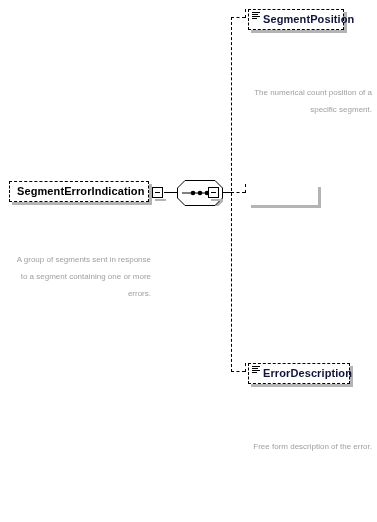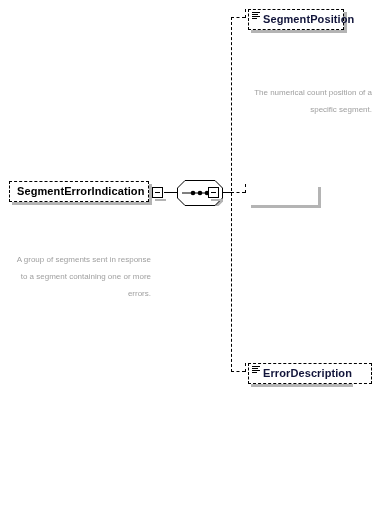--- a/index.html
+++ b/index.html
@@ -198,26 +198,27 @@
   <div class="doc" style="left:240px; top:84px; width:132px;">The numerical count position of a specific segment.</div>
 
   <div class="shadow" style="left:251px; top:205px; width:70px; height:3px;"></div>
   <div class="shadow" style="left:318px; top:187px; width:3px; height:21px;"></div>
 
 
 
   <div class="shadow" style="left:251px; top:384px; width:102px; height:3px;"></div>
   <div class="shadow" style="left:350px; top:366px; width:3px; height:21px;"></div>
 
-  <div class="elt" style="left:248px; top:363px; width:124px;">
+  <div class="elt" style="left:248px; top:363px; width:102px;">
     <span class="list-icon">
       <i></i>
         <i></i>
         <i></i>
         <i></i>
     </span>
     <span class="label">ErrorDescription</span>
   </div>
 
+  <div class="doc" style="left:240px; top:438px; width:132px;">Free form description of the error.</div>
 
   <div class="doc" style="left:2px; top:251px; width:135px;margin-left:14px;">A group of segments sent in response to a segment containing one or more errors.</div>
 
 </div>
 
 </body></html>

